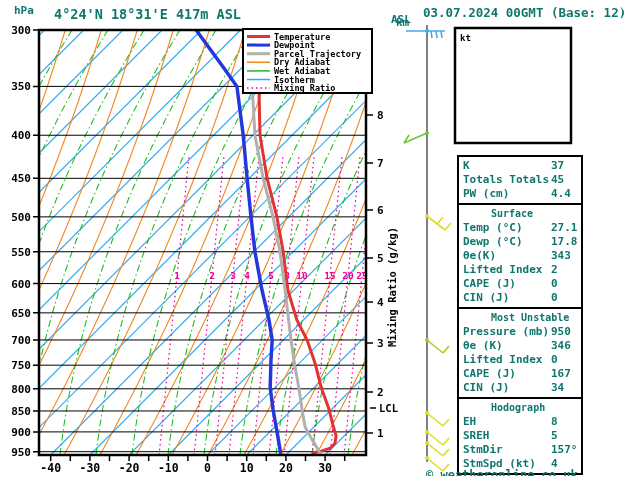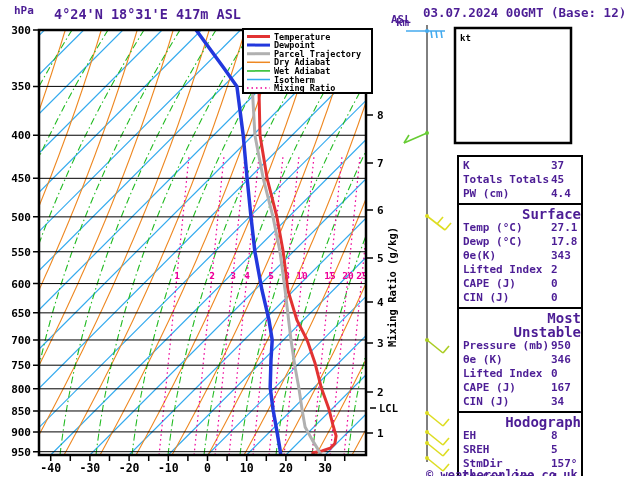--- a/index.html
+++ b/index.html
@@ -1,27 +1,27 @@
 <!DOCTYPE html>
 <html><head>
 <meta charset="utf-8">
 <style>
   html,body{margin:0;padding:0;background:#fff;}
   .stage{position:relative;width:629px;height:476px;background:#fff;overflow:hidden;
-         font-family:"DejaVu Sans Mono","Liberation Mono",monospace;color:#4c1d95;border-radius:26px;}
+         font-family:"DejaVu Sans Mono","Liberation Mono",monospace;color:#0f766e;border-radius:26px;}
   .abs{position:absolute;white-space:nowrap;}
   .ttl{font-size:13.5px;font-weight:bold;}
   .dt{font-size:12.5px;font-weight:bold;padding-left:19px;}
   .unit{font-size:11px;font-weight:bold;}
   .xlab{font-size:12.5px;font-weight:bold;text-align:center;width:224px;}
   .copy{font-size:12px;font-weight:bold;}
   #indices-panel{position:absolute;left:457px;top:155px;width:126px;}
   .sec{border:2px solid #000;background:#fff;margin-top:-2px;padding:2px 0 2px 0;}
   .sec:first-child{margin-top:0;}
-  .sec .hdr{font-size:14px;font-weight:bold;text-align:right;line-height:14px;margin-left:32px;}
+  .sec .hdr{font-size:10px;font-weight:bold;text-align:left;line-height:14px;margin-left:32px;}
   .sec .row{position:relative;font-size:11px;font-weight:bold;line-height:14px;padding-left:4px;}
   .sec .row .val{position:absolute;left:92px;top:0;}
   svg text{font-family:"DejaVu Sans Mono","Liberation Mono",monospace;}
 </style>
 </head>
 <body>
 
 <div class="stage">
   <div class="abs unit" style="left:14px;top:4px;">hPa</div>
   <div class="abs ttl" style="left:54px;top:6px;">4°24'N 18°31'E 417m ASL</div>

